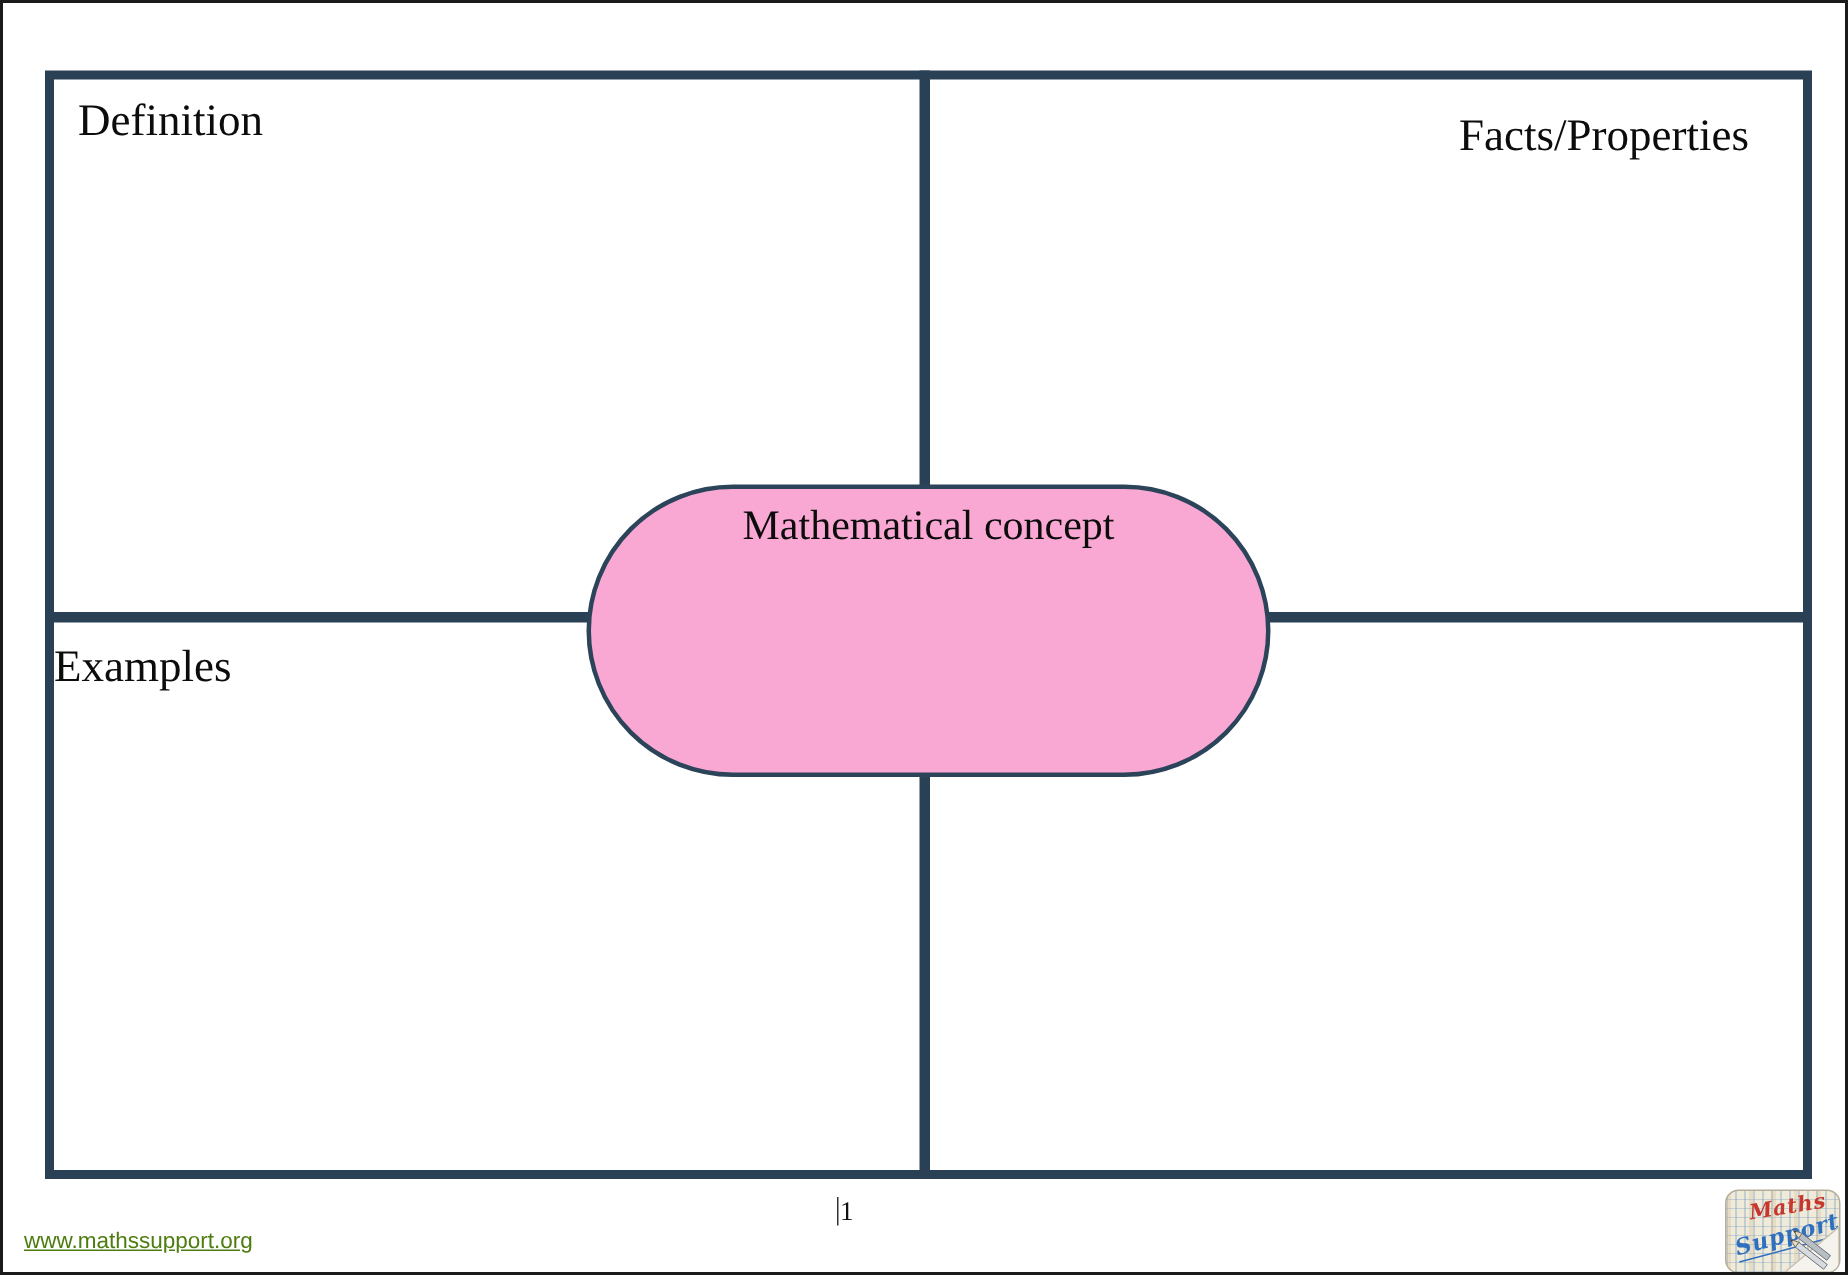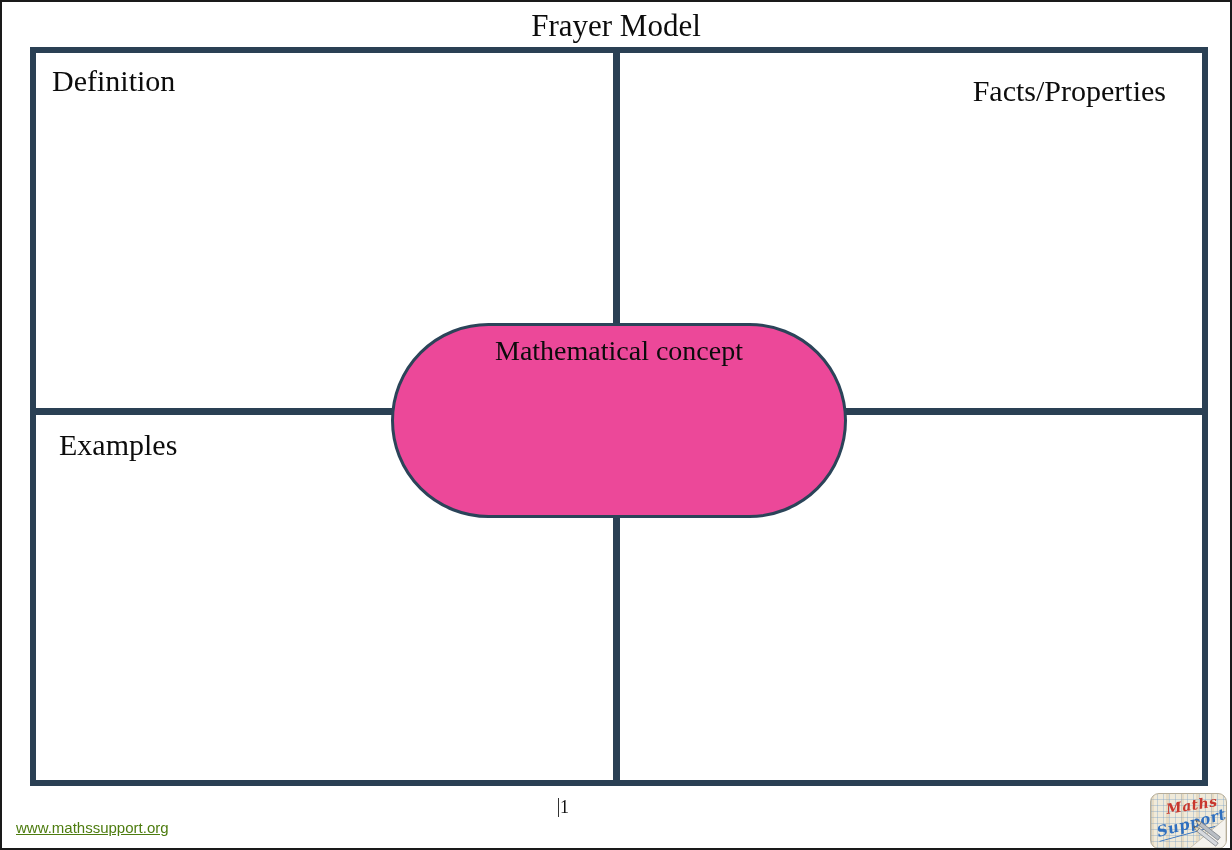--- a/index.html
+++ b/index.html
@@ -43,37 +43,37 @@
     position: absolute;
     left: 28px; top: 406px;
     width: 1178px; height: 7px;
     background: #2a4054;
     z-index: 2;
   }
   
   .quadrant { position: absolute; z-index: 3; }
   .q-tl { left: 34px;  top: 51px;  width: 577px; height: 355px; }
   .q-tr { left: 618px; top: 51px;  width: 582px; height: 355px; }
-  .q-bl { left: 47px;  top: 413px; width: 577px; height: 365px; }
+  .q-bl { left: 24px;  top: 413px; width: 577px; height: 365px; }
   .q-br { left: 618px; top: 413px; width: 582px; height: 365px; }
   .q-label {
     font-size: 30px;
     line-height: 1.1;
     color: #0c0c0c;
   }
   .q-tl .q-label { padding: 11px 0 0 16px; text-align: left; }
   .q-tr .q-label { padding: 21px 36px 0 0; text-align: right; }
   .q-bl .q-label { padding: 13px 0 0 10px; text-align: left; }
   .q-br .q-label { padding: 13px 22px 0 0; text-align: right; }
   
   .stadium {
     position: absolute;
     left: 389px; top: 321px;
     width: 456px; height: 195px;
-    background: #ec4899;
+    background: #f9a8d4;
     border: 3px solid #2b4459;
     border-radius: 120px;
     z-index: 4;
   }
   .stadium-label {
     width: 100%;
     text-align: center;
     padding-top: 9px;
     font-size: 28px;
     color: #0c0c0c;
@@ -144,21 +144,20 @@
     position: absolute;
     right: 0; bottom: 0;
     width: 38px; height: 30px;
   }
 </style>
 </head>
 <body>
 
 <div class="page">
 
-  <div class="page-title">Frayer Model</div>
 
   <div class="board"></div>
   <div class="divider-v"></div>
   <div class="divider-h"></div>
 
   <div class="quadrant q-tr">
     <div class="q-label">Facts/Properties</div>
   </div>
   <div class="quadrant q-tl">
     <div class="q-label">Definition</div>

